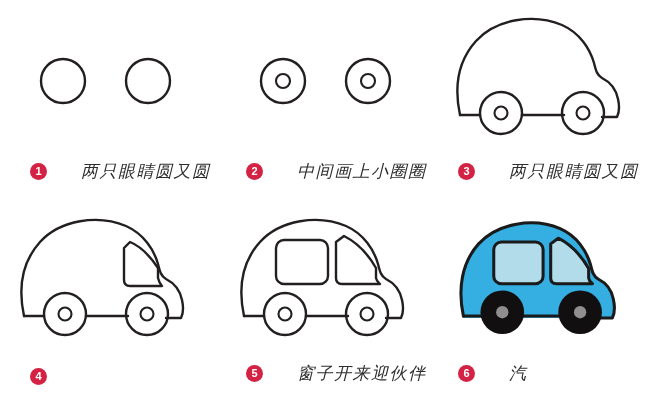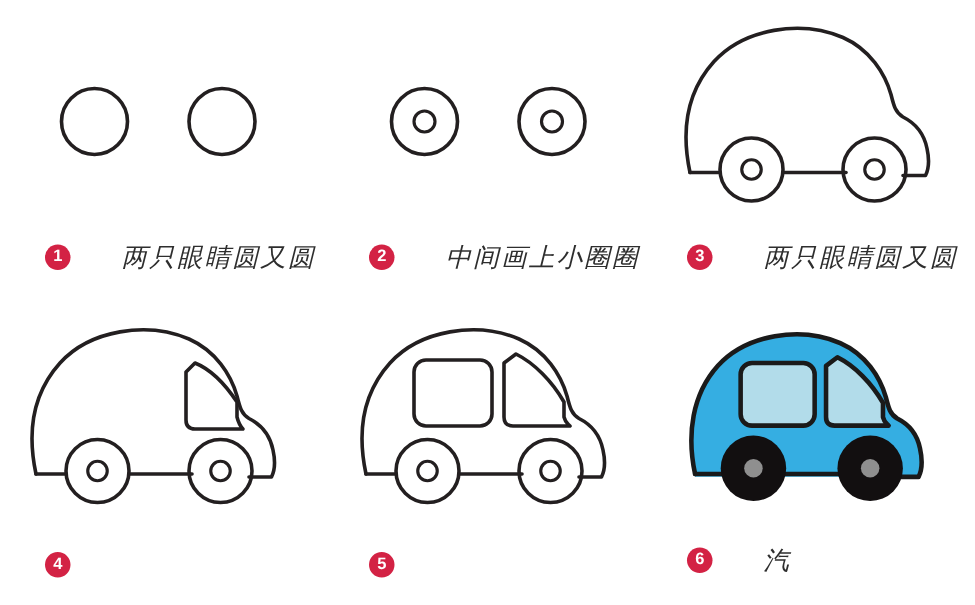--- a/index.html
+++ b/index.html
@@ -264,20 +264,21 @@
             <circle class="ink-thin" cx="53" cy="102" r="6.5"></circle>
           </g>
           <g>
             <circle class="ink" cx="135" cy="102" r="21"></circle>
             <circle class="ink-thin" cx="135" cy="102" r="6.5"></circle>
           </g>
         </svg>
       </div>
       <div class="caption">
         <span class="badge">5</span>
+        <span class="cap-text">窗子开来迎伙伴</span>
       </div>
     </div>
 
     <div class="cell col3 row2">
       <div class="art">
         <svg width="186" height="134" viewBox="0 0 196 134" aria-hidden="true">
           <defs>
             <clipPath id="bodyclip">
               <path d="M12 106
                 C6 78 10 50 28 30

